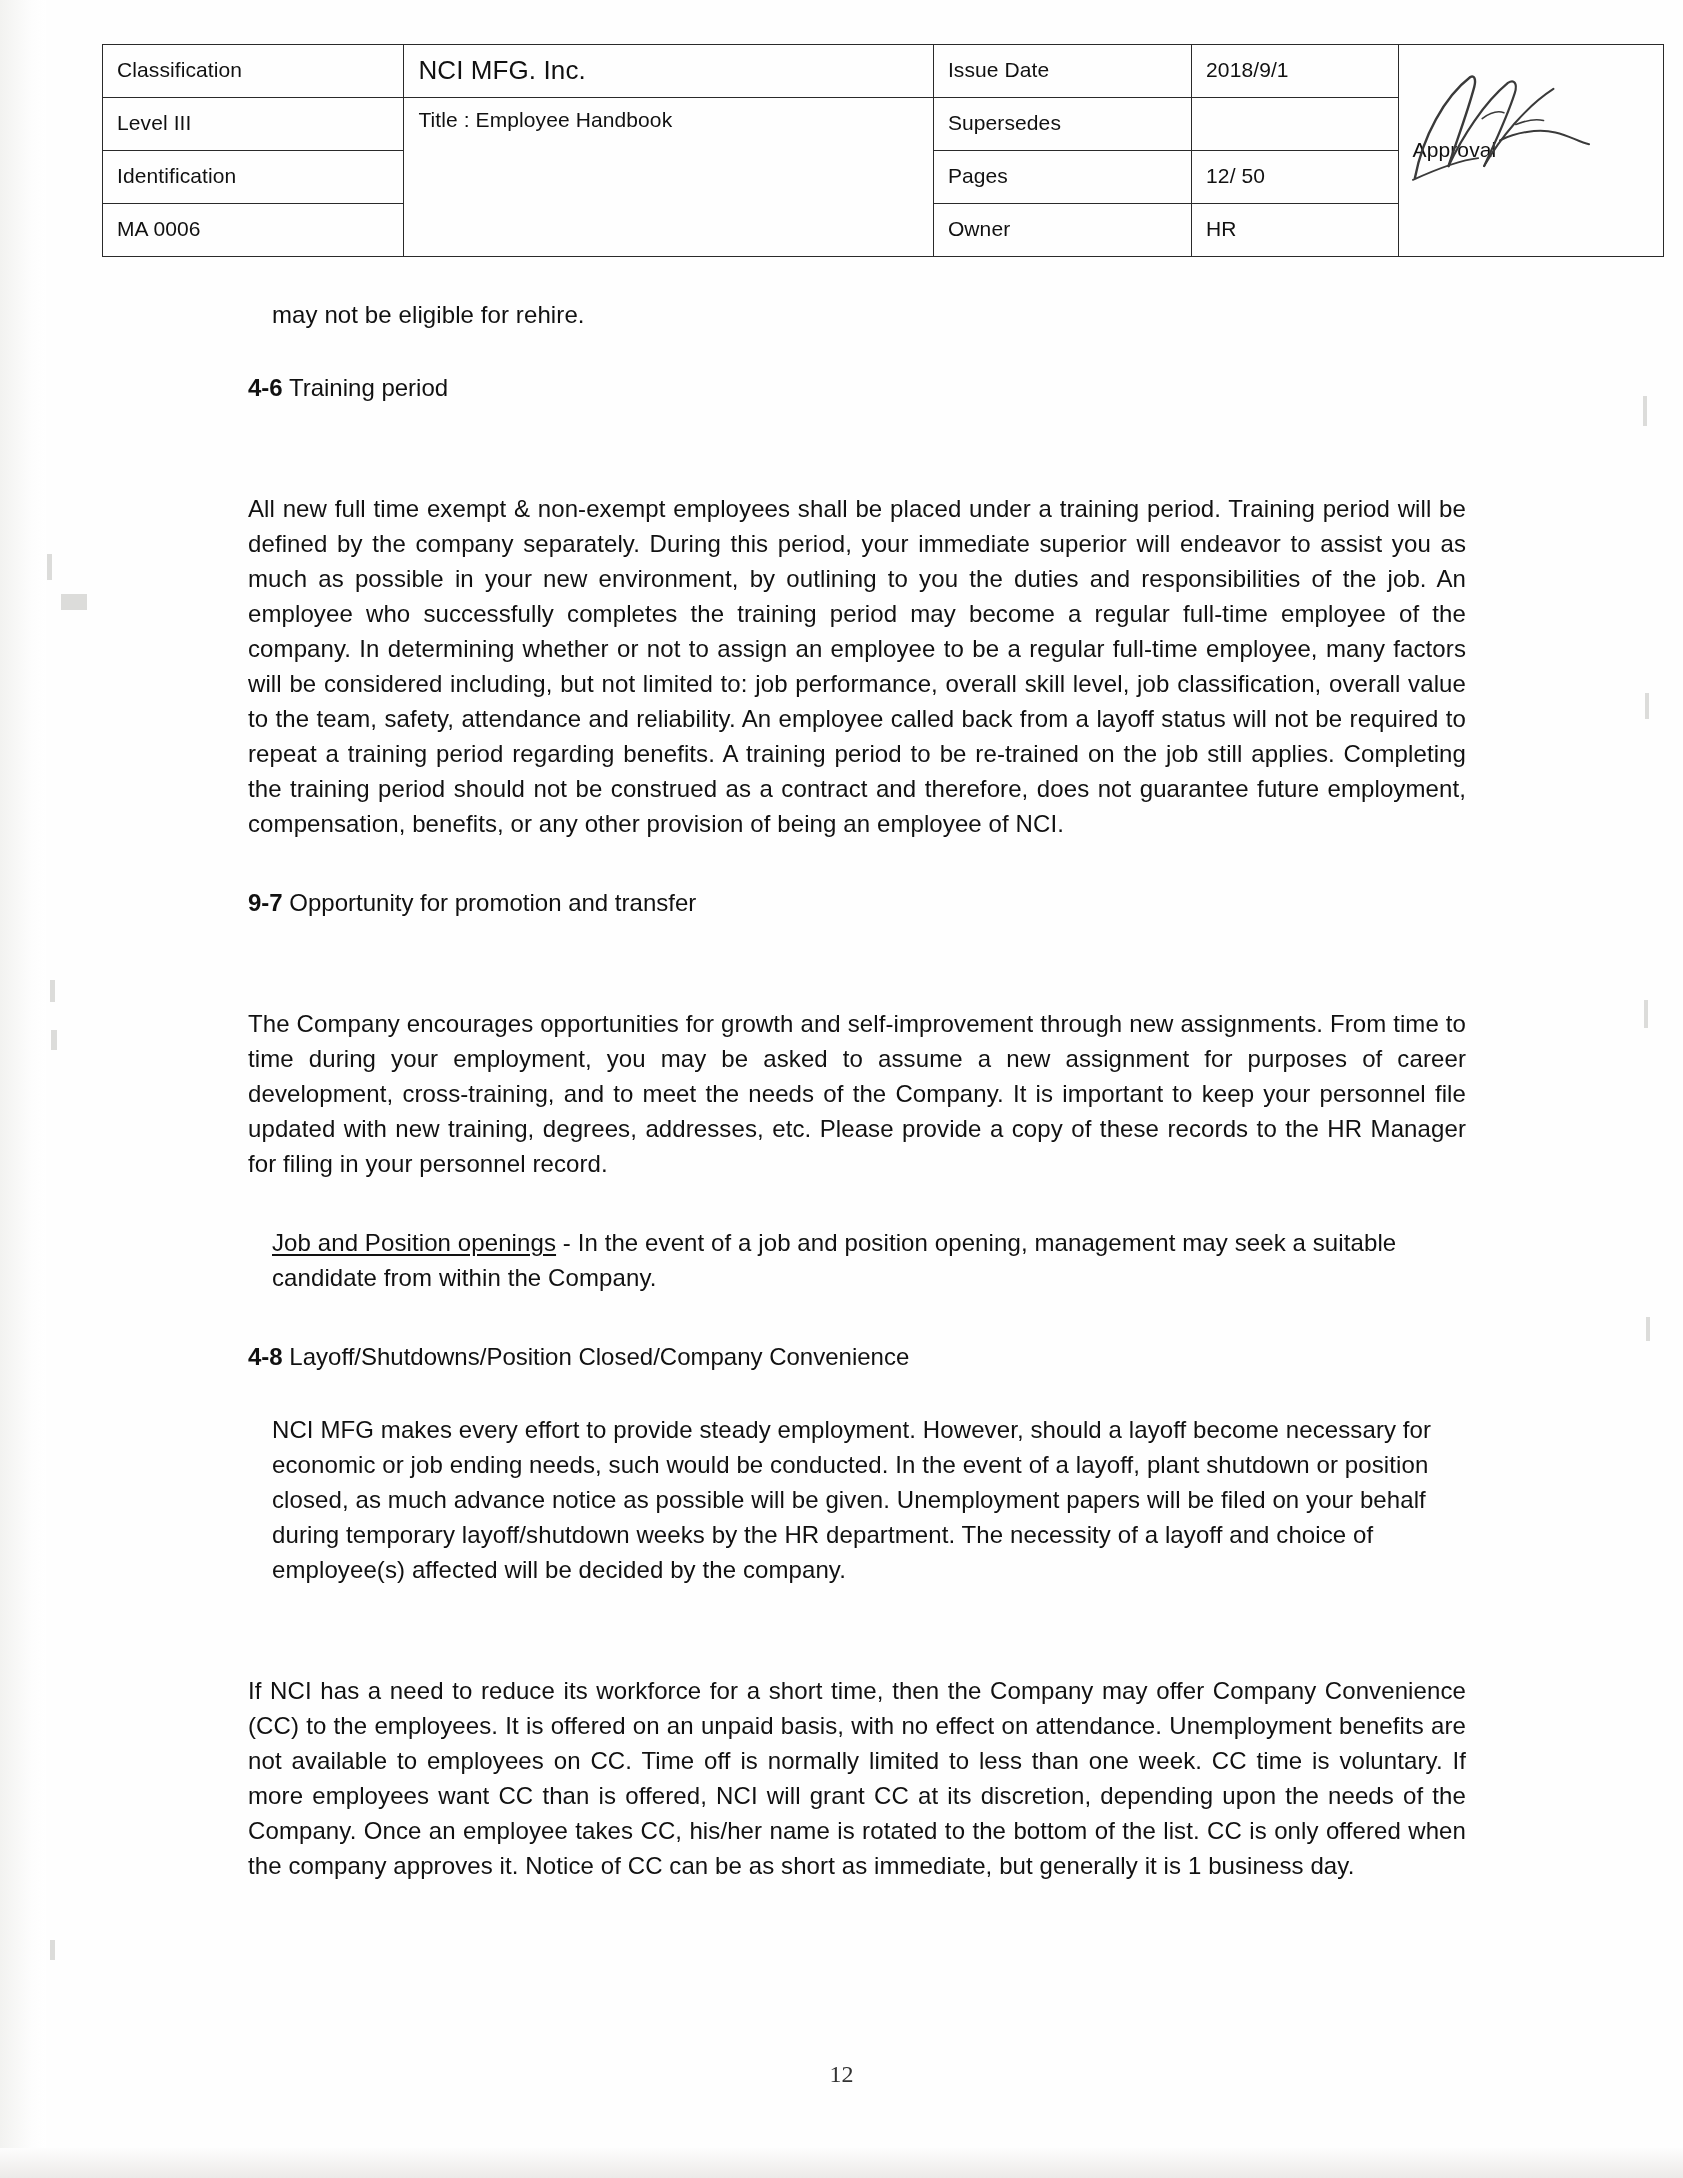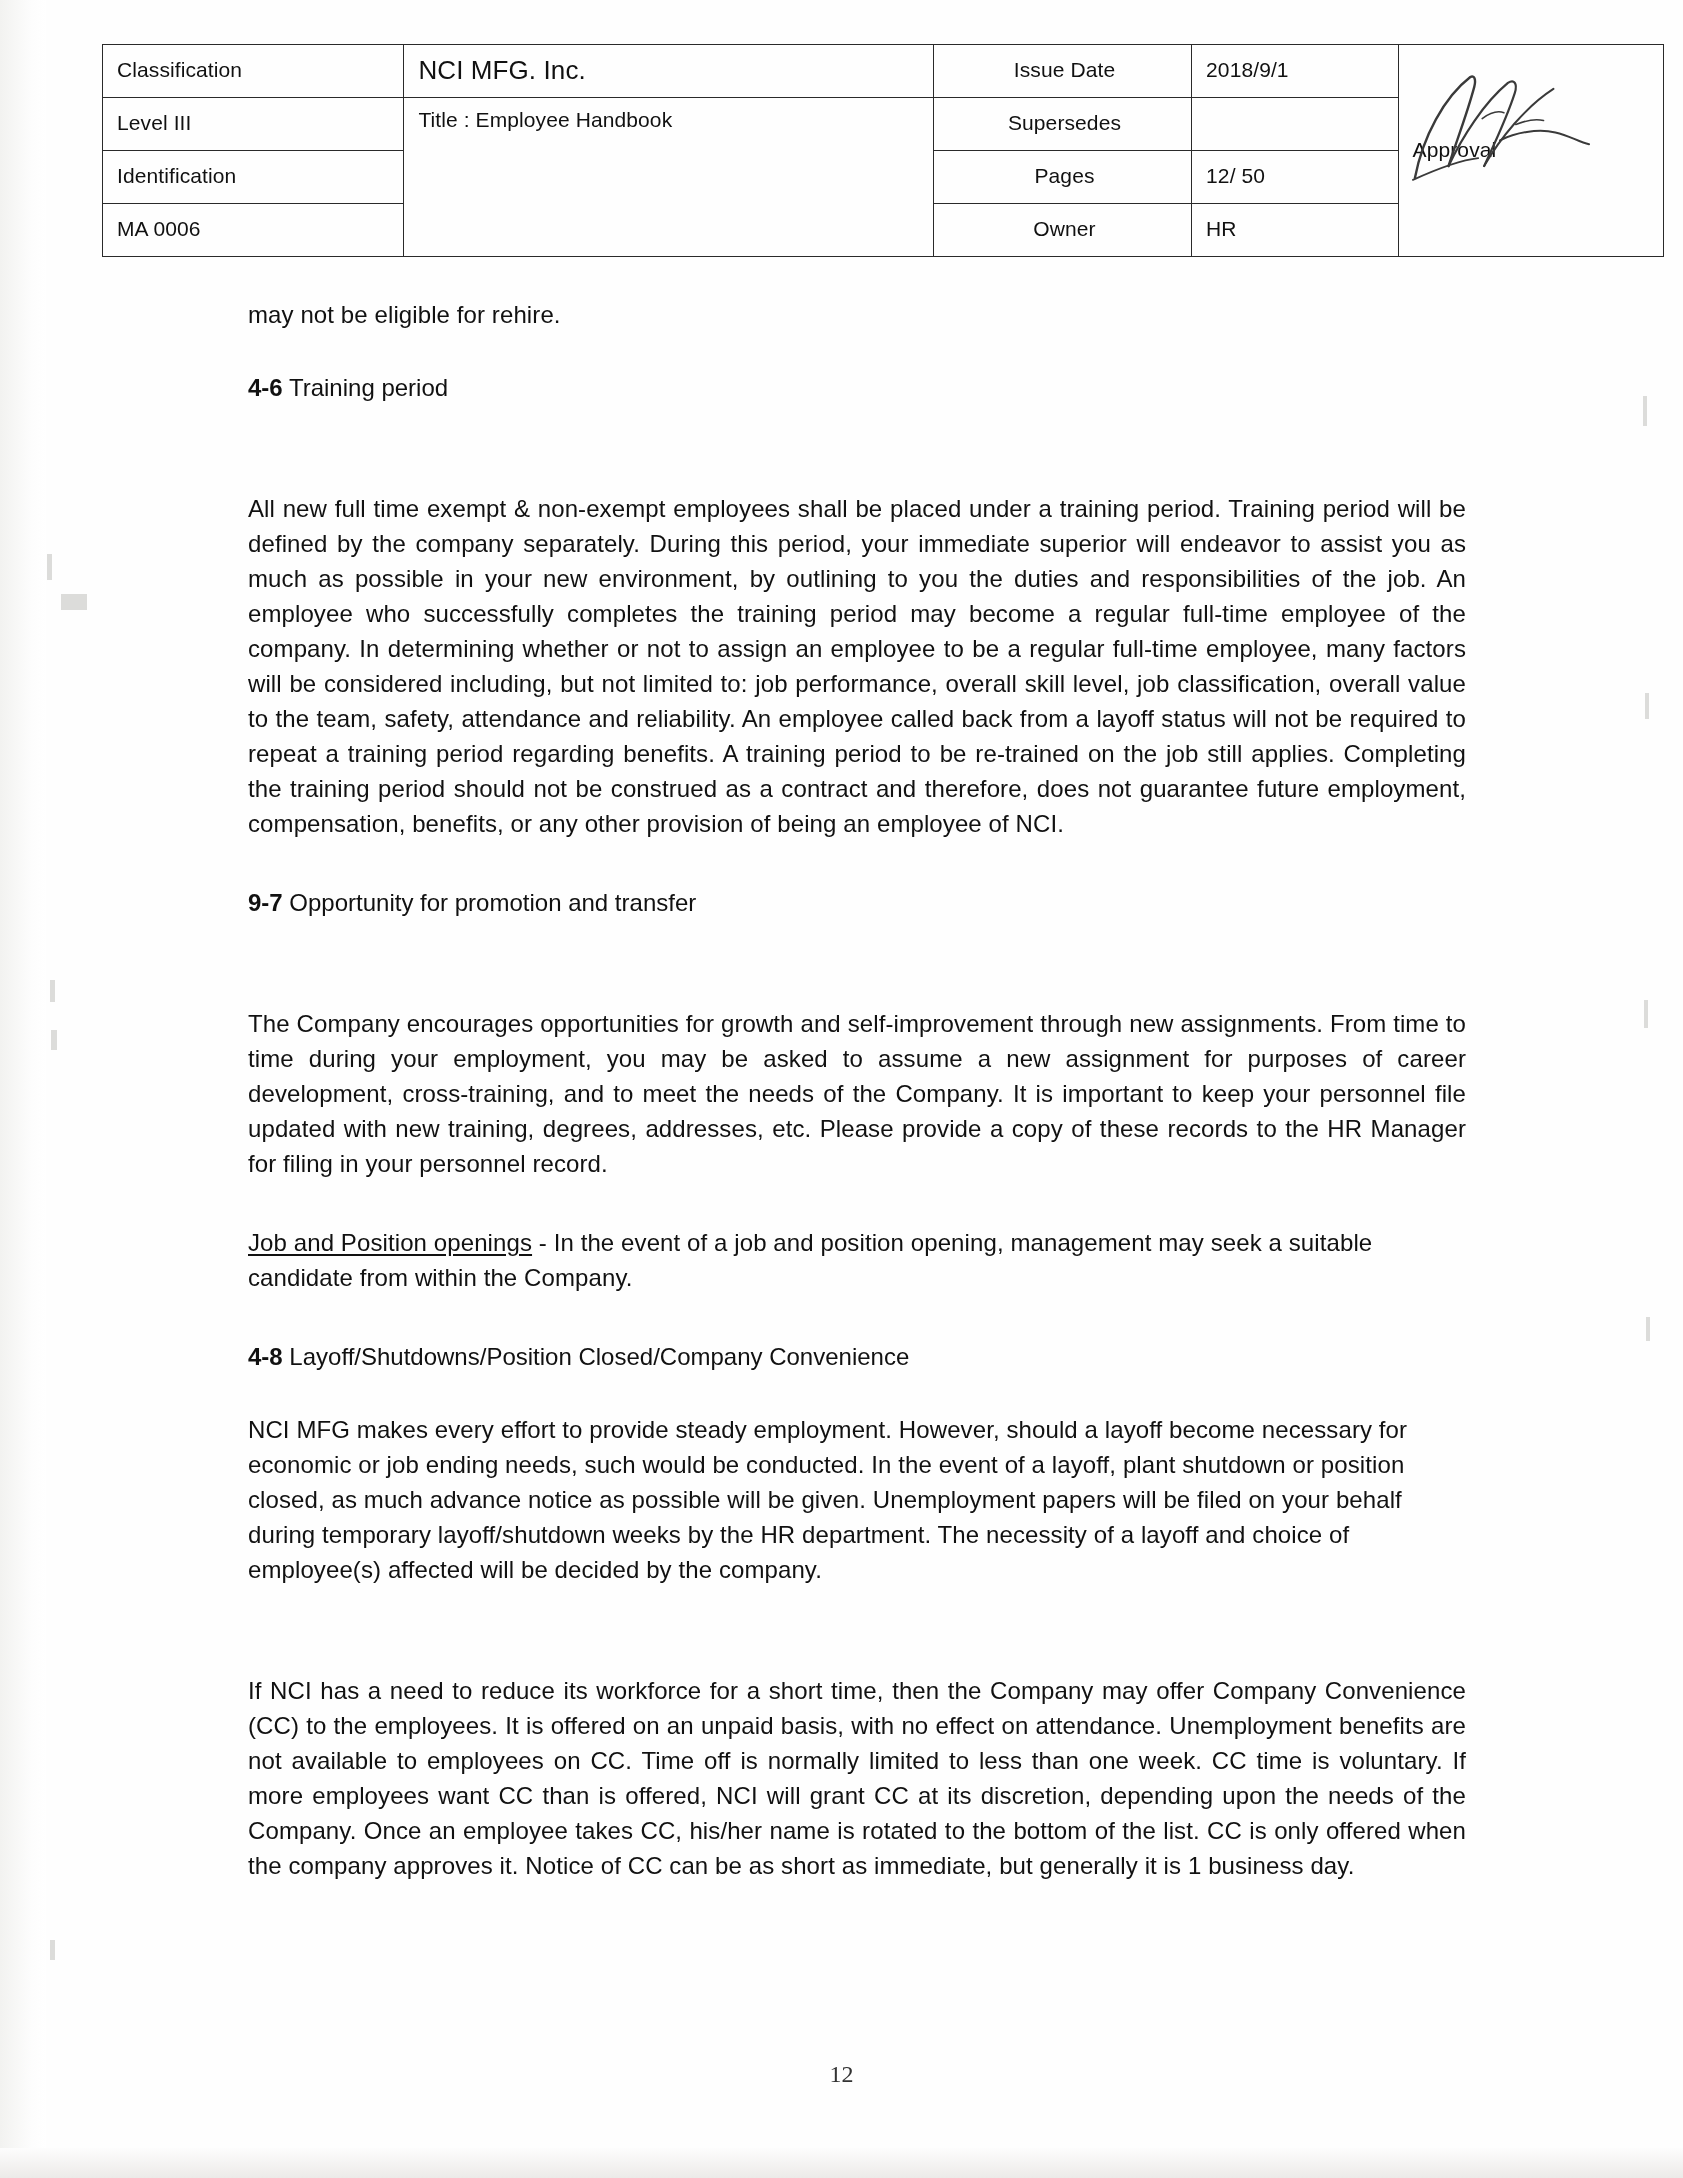--- a/index.html
+++ b/index.html
@@ -57,21 +57,21 @@
   .hdr-table td {
     border: 1.6px solid #2a2a2a;
     padding: 7px 10px 9px 14px;
     vertical-align: middle;
     height: 36px;
     font-weight: 400;
     letter-spacing: 0.1px;
   }
   .c-label   { width: 226px; }
   .c-title   { width: 416px; }
-  .c-key     { width: 190px; text-align: center; }
+  .c-key     { width: 190px; }
   .c-val     { width: 147px; }
   .c-appr    { width: 196px; }
 
   .cell-title-main { font-size: 26px; }
   .cell-title-sub  { font-size: 21px; }
   .approval-cell {
     vertical-align: top;
     position: relative;
     padding-top: 8px;
   }
@@ -92,21 +92,21 @@
     width: 1218px;
   }
   p.para {
     margin: 0 0 0 0;
     font-size: 24px;
     line-height: 35px;
     color: #111;
     letter-spacing: 0.1px;
   }
   p.just { text-align: justify; text-justify: inter-word; margin-top: 48px; }
-  p.left { text-align: left; }
+  p.left { text-align: left; margin-left: 24px; }
   .gap-md { height: 38px; }
   .gap-lg { height: 44px; }
 
   h2.sec {
     margin: 0;
     font-size: 24px;
     line-height: 35px;
     font-weight: 400;
     color: #111;
   }

